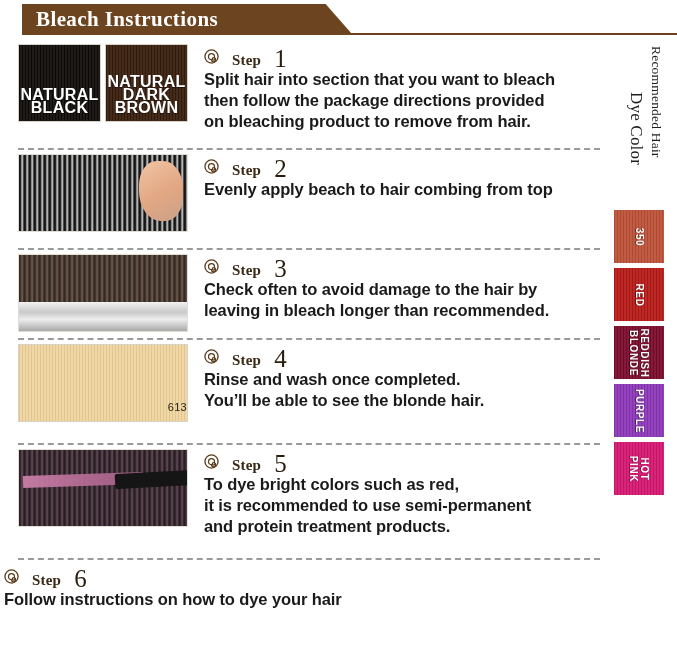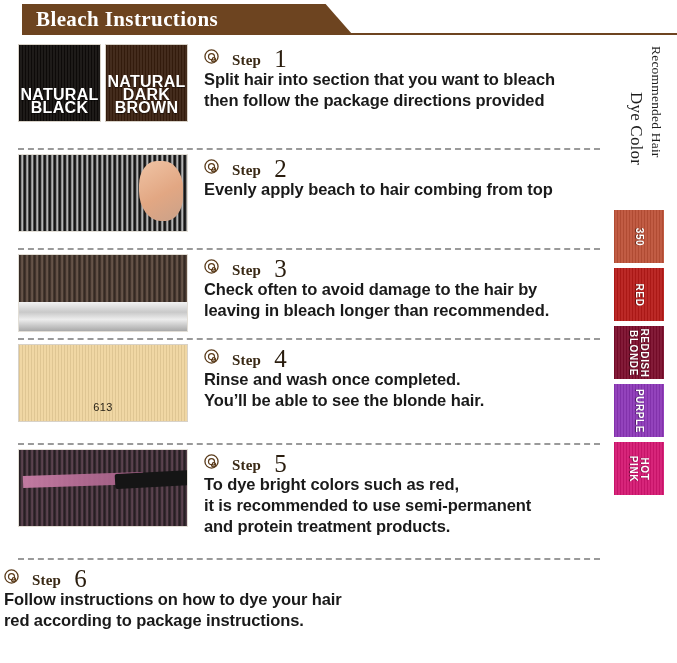--- a/index.html
+++ b/index.html
@@ -159,20 +159,21 @@
     letter-spacing: .3px;
     text-shadow: 0 1px 1px rgba(0,0,0,.55);
   }
   .swatch.half { width: 83px; height: 78px; }
   .swatch.full { width: 170px; height: 78px; }
   .swatch.full.blonde .label {
     color: #2a2418;
     text-shadow: none;
     font-weight: normal;
     font-size: 11px;
+    text-align: right;
   }
 
   
   .photo {
     width: 170px;
     height: 78px;
     position: relative;
     overflow: hidden;
     border: 1px solid #e2ded6;
     box-sizing: border-box;
@@ -315,20 +316,21 @@
             <span class="swirl-icon"><svg viewBox="0 0 16 16" width="15" height="15">
                 <circle cx="8" cy="8" r="7" fill="none" stroke="#5c3d1d" stroke-width="1.4"></circle>
                 <path d="M11.2 8.2a3.2 3.2 0 1 0-3.2 3.2 2.2 2.2 0 1 0 2.2-2.2 1.3 1.3 0 1 0 1.3 1.3" fill="none" stroke="#5c3d1d" stroke-width="1.3" stroke-linecap="round"></path>
               </svg></span>
             <span class="step-word">Step</span>
             <span class="step-num">1</span>
           </div>
           <div class="step-body">
             <div>Split hair into section that you want to bleach</div>
             <div>then follow the package directions provided</div>
+            <div>on bleaching product to remove from hair.</div>
           </div>
         </div>
       </div>
       <div class="dashed-sep"></div>
     </div>
     <div class="step-row" style="height: 100px;">
       <div class="step-inner">
         <div class="media-col">
           <div class="photo">
             <div class="strands" style="background: repeating-linear-gradient(90deg, rgb(13, 13, 13) 0px, rgb(43, 43, 43) 2px, rgb(232, 232, 232) 3px, rgb(26, 26, 26) 5px);"></div>
@@ -434,21 +436,20 @@
           <div class="step-head">
             <span class="swirl-icon"><svg viewBox="0 0 16 16" width="15" height="15">
                 <circle cx="8" cy="8" r="7" fill="none" stroke="#5c3d1d" stroke-width="1.4"></circle>
                 <path d="M11.2 8.2a3.2 3.2 0 1 0-3.2 3.2 2.2 2.2 0 1 0 2.2-2.2 1.3 1.3 0 1 0 1.3 1.3" fill="none" stroke="#5c3d1d" stroke-width="1.3" stroke-linecap="round"></path>
               </svg></span>
             <span class="step-word">Step</span>
             <span class="step-num">6</span>
           </div>
           <div class="step-body">
             <div>Follow instructions on how to dye your hair</div>
-            <div>red according to package instructions.</div>
           </div>
         </div>
       </div>
     </div>
   </div>
 
 <div class="sidebar">
   <div class="sidebar-title">
     <div class="vtext line1">Recommended Hair</div>
     <div class="vtext line2">Dye Color</div>

